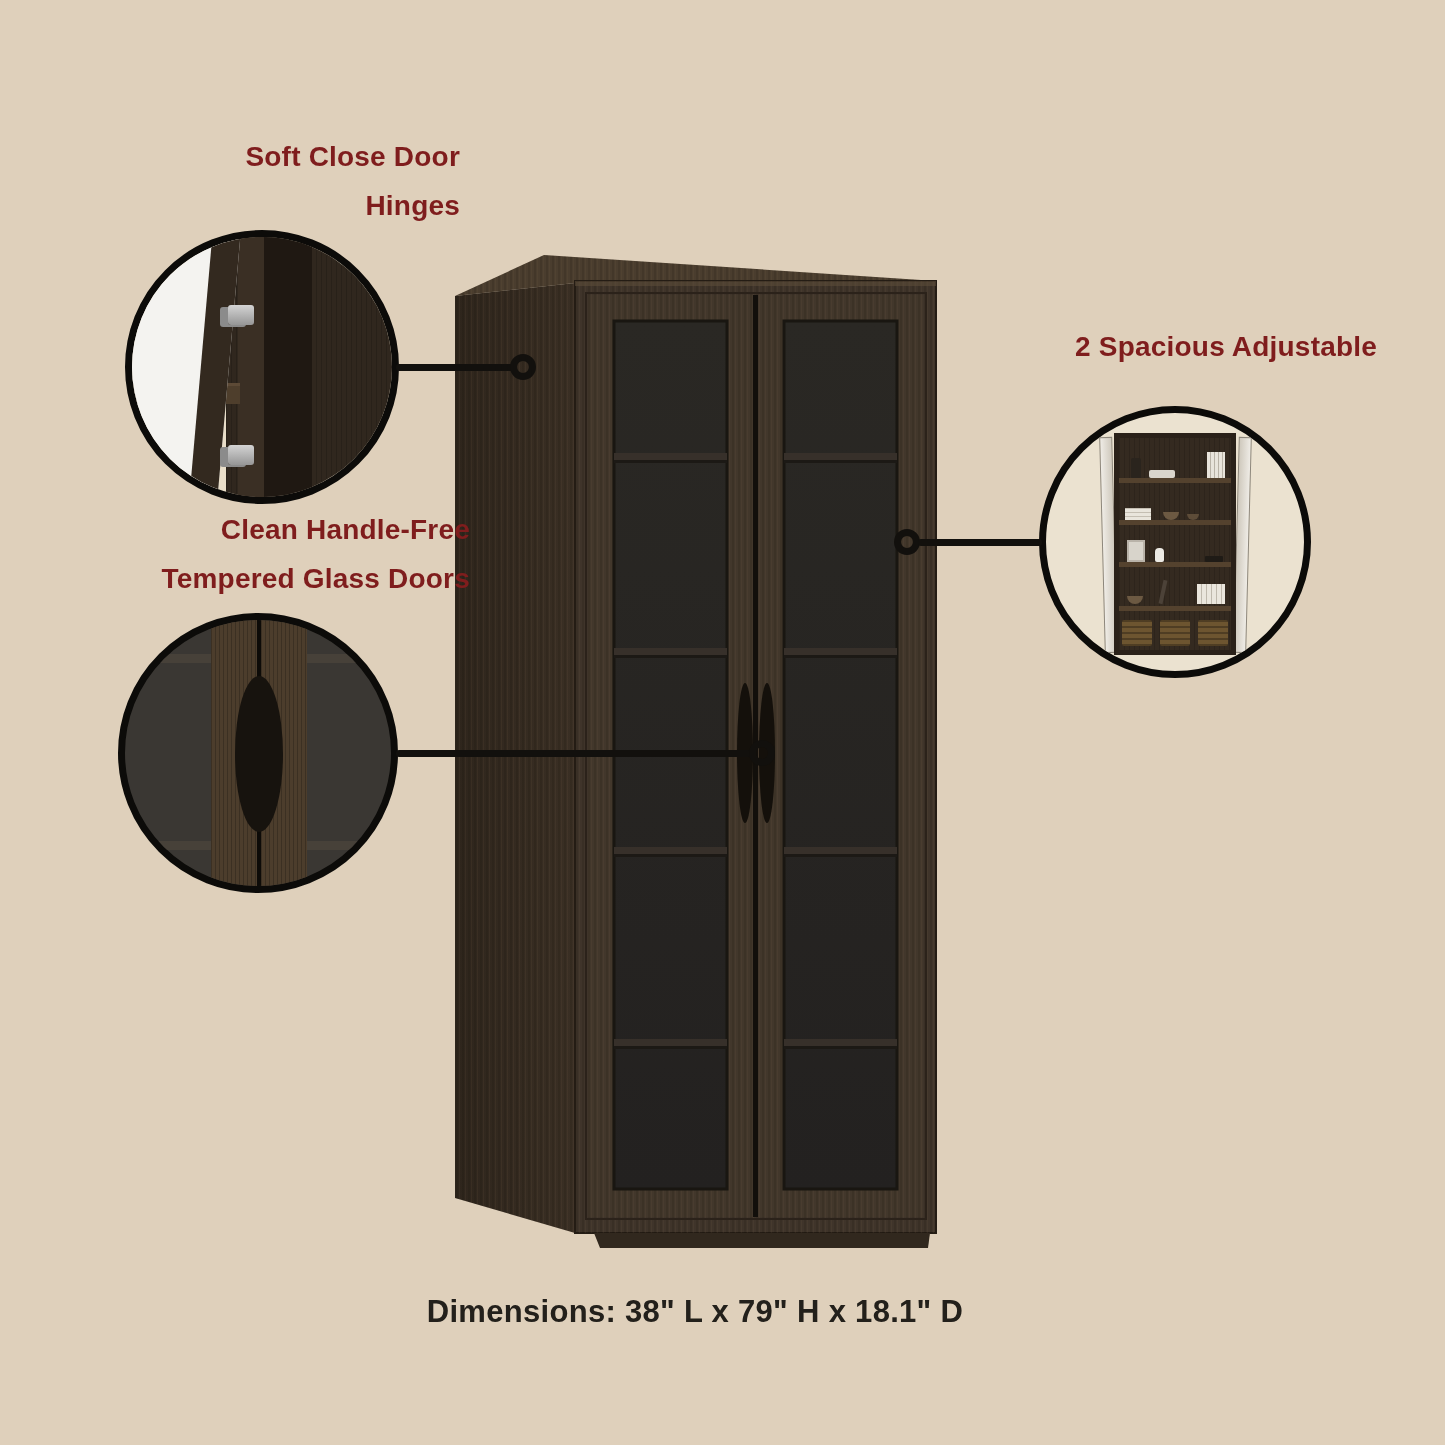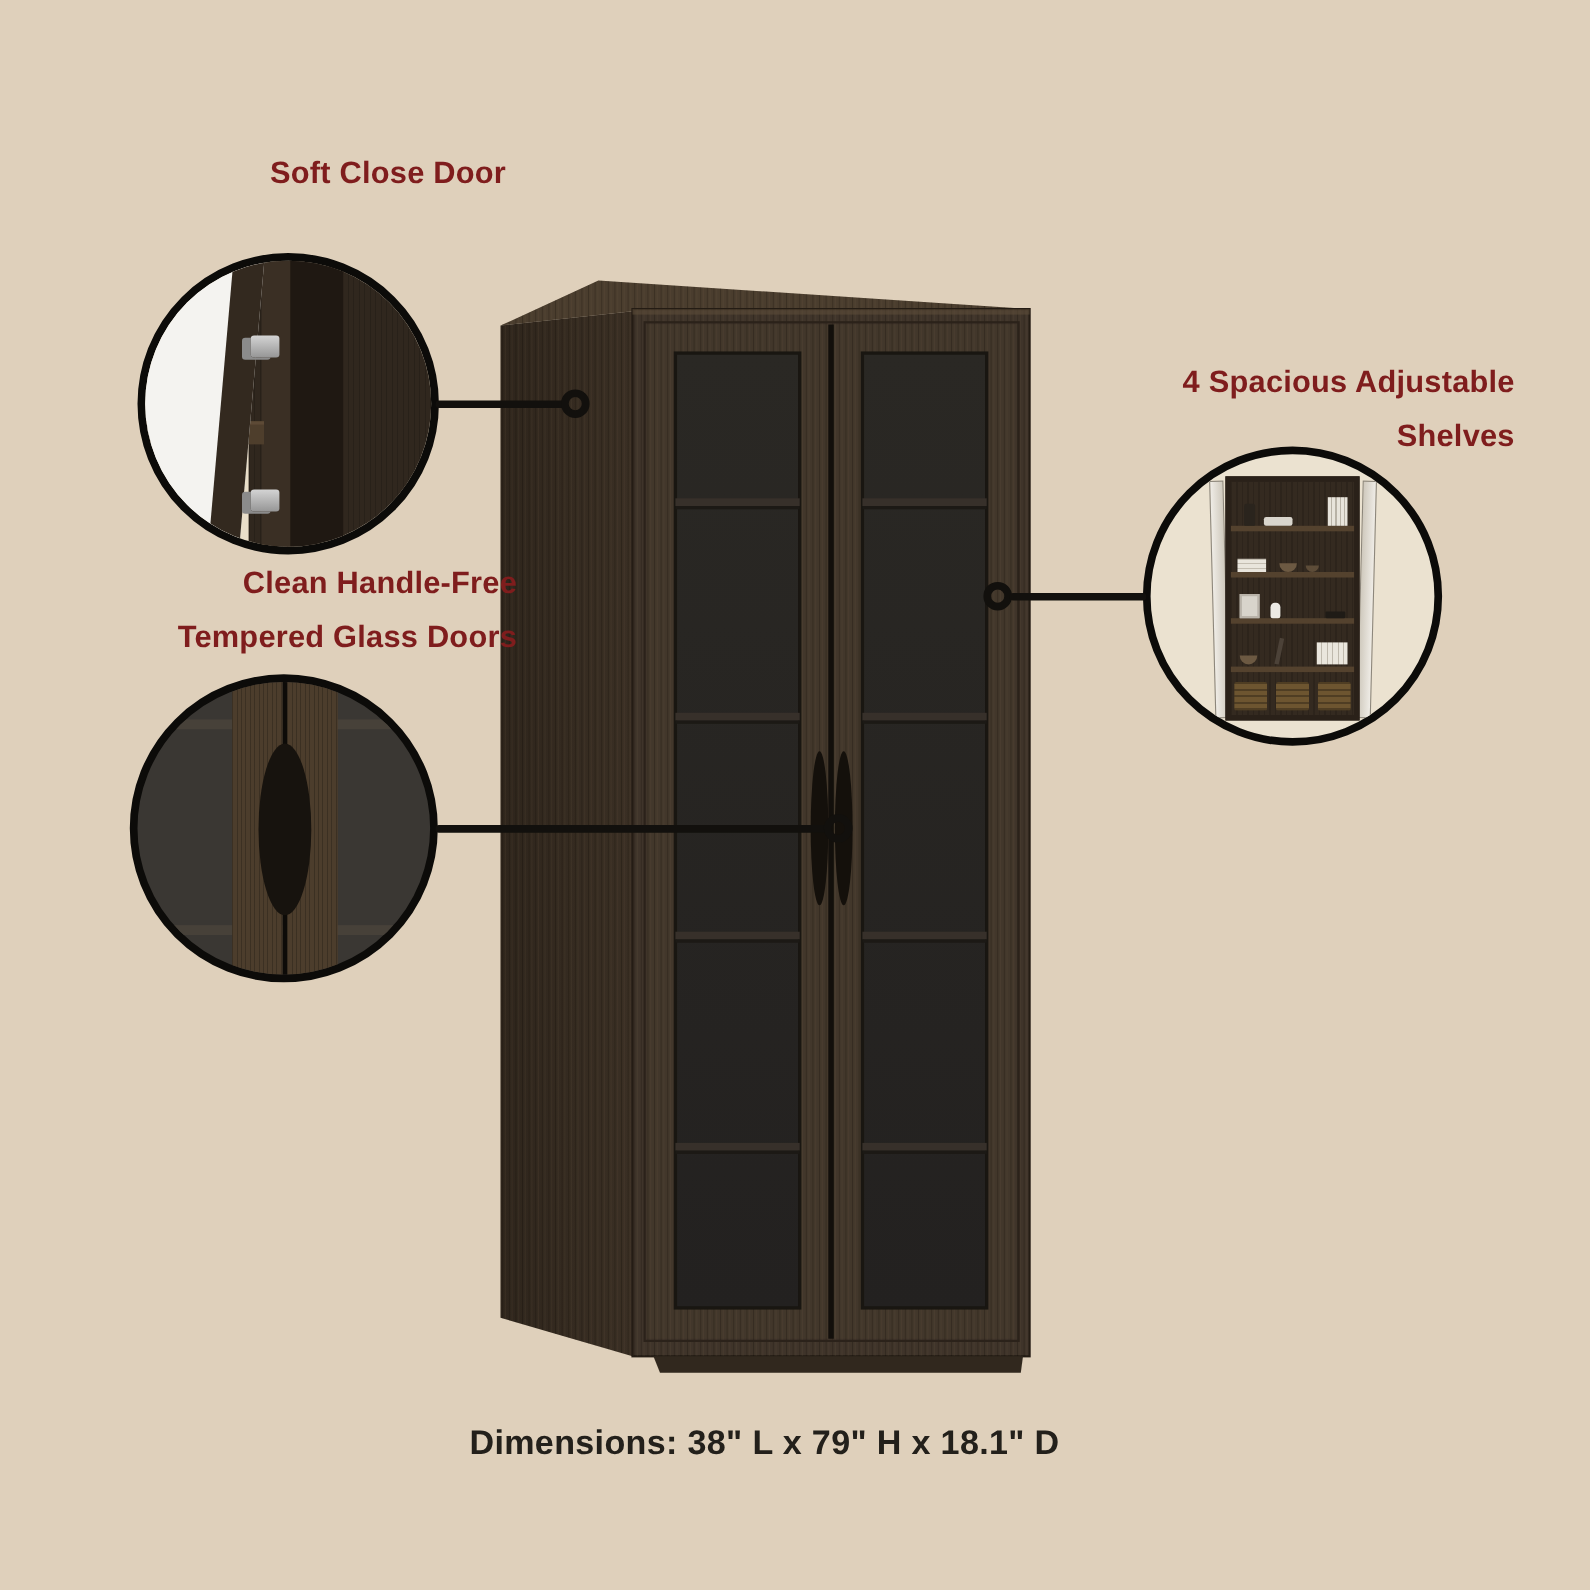--- a/index.html
+++ b/index.html
@@ -164,20 +164,21 @@
       <rect x="166" y="796" width="113" height="3"></rect>
         <rect x="336" y="796" width="113" height="3"></rect>
     </g>
 
     <ellipse cx="297" cy="503" rx="8" ry="70" fill="#14100b"></ellipse>
     <ellipse cx="319" cy="503" rx="8" ry="70" fill="#14100b"></ellipse>
   </svg>
 
   <div class="label label-hinges">
     <div>Soft Close Door</div>
+    <div>Hinges</div>
   </div>
   <div class="circle circle-hinges">
     <div class="c1-box"></div>
     <div class="c1-stile"></div>
     <div class="c1-outer"></div>
     <div class="c1-shelf1"></div>
     <div class="c1-shelf2"></div>
     <div class="c1-door"></div>
     <div class="c1-hinge c1-hinge-top"></div>
     <div class="c1-hinge c1-hinge-bottom"></div>
@@ -194,22 +195,21 @@
     <div class="c2-shelf-bottom"></div>
     <div class="c2-stile c2-stile-left"></div>
     <div class="c2-stile c2-stile-right"></div>
     <div class="c2-gap"></div>
     <div class="c2-lens"></div>
   </div>
   <div class="line line-doors"></div>
   <div class="ring ring-doors"></div>
 
   <div class="label label-shelves">
-    <div>4 Spacious Adjustable</div>
-    <div>Shelves</div>
+    <div>2 Spacious Adjustable</div>
   </div>
   <div class="circle circle-shelves">
     <div class="c3-doorL"></div>
     <div class="c3-doorR"></div>
     <div class="c3-case">
       <div class="c3-shelfboard" style="top:40px;"></div>
       <div class="c3-shelfboard" style="top:82px;"></div>
       <div class="c3-shelfboard" style="top:124px;"></div>
       <div class="c3-shelfboard" style="top:168px;"></div>
       <div class="c3-row" style="top:6px;">

